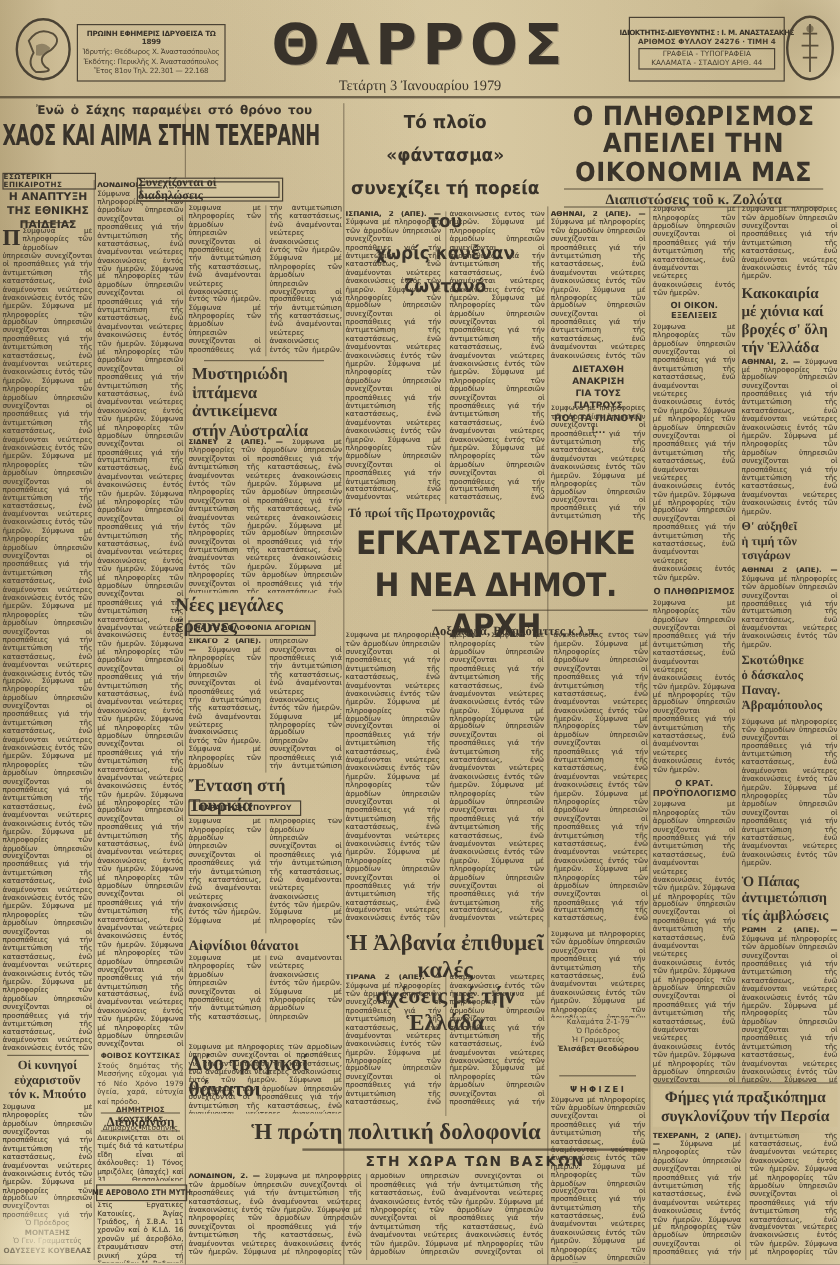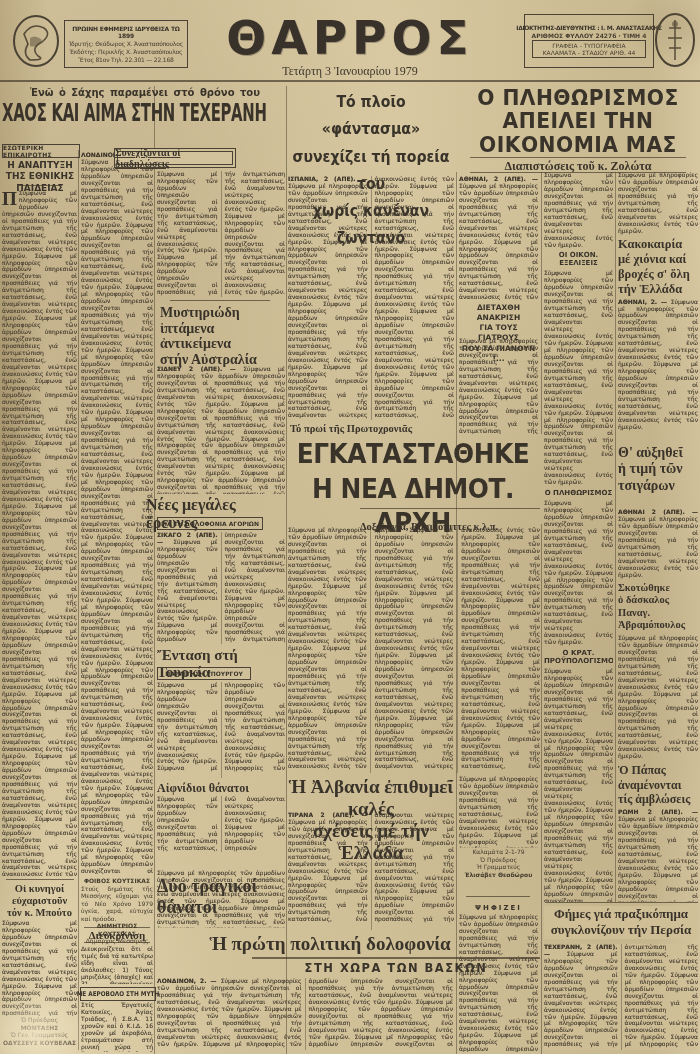--- a/index.html
+++ b/index.html
@@ -219,30 +219,30 @@
 
   </div>
 
   <div class="abs" style="left:618px;top:172px;width:80px;height:730px;overflow:hidden;">
     <div class="body-txt"><span>Σύμφωνα μέ πληροφορίες τῶν ἁρμοδίων ὑπηρεσιῶν συνεχίζονται οἱ προσπάθειες γιά τήν ἀντιμετώπιση τῆς καταστάσεως, ἐνῶ ἀναμένονται νεώτερες ἀνακοινώσεις ἐντός τῶν ἡμερῶν. </span></div>
     <div class="serif b ink pre" style="font-size:12.5px;line-height:1.2;margin:2px 0;">Κακοκαιρία
 μέ χιόνια καί
 βροχές σ' ὅλη
 τήν Ἑλλάδα</div>
     <div class="body-txt"><span class="byline">ΑΘΗΝΑΙ, 2. — </span><span>Σύμφωνα μέ πληροφορίες τῶν ἁρμοδίων ὑπηρεσιῶν συνεχίζονται οἱ προσπάθειες γιά τήν ἀντιμετώπιση τῆς καταστάσεως, ἐνῶ ἀναμένονται νεώτερες ἀνακοινώσεις ἐντός τῶν ἡμερῶν. Σύμφωνα μέ πληροφορίες τῶν ἁρμοδίων ὑπηρεσιῶν συνεχίζονται οἱ προσπάθειες γιά τήν ἀντιμετώπιση τῆς καταστάσεως, ἐνῶ ἀναμένονται νεώτερες ἀνακοινώσεις ἐντός τῶν ἡμερῶν. </span></div>
-    <div class="serif b ink pre" style="font-size:14px;line-height:1.2;margin:14px 0;">Θ' αὐξηθεῖ
+    <div class="serif b ink pre" style="font-size:10px;line-height:1.2;margin:3px 0;">Θ' αὐξηθεῖ
 ἡ τιμή τῶν
 τσιγάρων</div>
     <div class="body-txt"><span class="byline">ΑΘΗΝΑΙ 2 (ΑΠΕ). — </span><span>Σύμφωνα μέ πληροφορίες τῶν ἁρμοδίων ὑπηρεσιῶν συνεχίζονται οἱ προσπάθειες γιά τήν ἀντιμετώπιση τῆς καταστάσεως, ἐνῶ ἀναμένονται νεώτερες ἀνακοινώσεις ἐντός τῶν ἡμερῶν. </span></div>
     <div class="serif b ink pre" style="font-size:10.5px;line-height:1.2;margin:3px 0;">Σκοτώθηκε
 ὁ δάσκαλος
 Παναγ. Ἀβραμόπουλος</div>
     <div class="body-txt"><span>Σύμφωνα μέ πληροφορίες τῶν ἁρμοδίων ὑπηρεσιῶν συνεχίζονται οἱ προσπάθειες γιά τήν ἀντιμετώπιση τῆς καταστάσεως, ἐνῶ ἀναμένονται νεώτερες ἀνακοινώσεις ἐντός τῶν ἡμερῶν. Σύμφωνα μέ πληροφορίες τῶν ἁρμοδίων ὑπηρεσιῶν συνεχίζονται οἱ προσπάθειες γιά τήν ἀντιμετώπιση τῆς καταστάσεως, ἐνῶ ἀναμένονται νεώτερες ἀνακοινώσεις ἐντός τῶν ἡμερῶν. </span></div>
     <div class="serif b ink pre" style="font-size:12px;line-height:1.2;margin:3px 0;">Ὁ Πάπας
-ἀναμένονται
+ἀντιμετώπιση
 τίς ἀμβλώσεις</div>
     <div class="body-txt"><span class="byline">ΡΩΜΗ 2 (ΑΠΕ). — </span><span>Σύμφωνα μέ πληροφορίες τῶν ἁρμοδίων ὑπηρεσιῶν συνεχίζονται οἱ προσπάθειες γιά τήν ἀντιμετώπιση τῆς καταστάσεως, ἐνῶ ἀναμένονται νεώτερες ἀνακοινώσεις ἐντός τῶν ἡμερῶν. Σύμφωνα μέ πληροφορίες τῶν ἁρμοδίων ὑπηρεσιῶν συνεχίζονται οἱ προσπάθειες γιά τήν ἀντιμετώπιση τῆς καταστάσεως, ἐνῶ ἀναμένονται νεώτερες ἀνακοινώσεις ἐντός τῶν ἡμερῶν. Σύμφωνα μέ πληροφορίες τῶν ἁρμοδίων ὑπηρεσιῶν συνεχίζονται οἱ προσπάθειες γιά τήν ἀντιμετώπιση τῆς καταστάσεως, ἐνῶ ἀναμένονται νεώτερες ἀνακοινώσεις ἐντός τῶν ἡμερῶν. </span></div>
 
   </div>
 
   <div class="hrule" style="left:545px;top:902px;width:153px;"></div>
   <div class="abs serif b ink pre ctr" style="left:544px;top:906px;width:154px;font-size:13px;line-height:1.25;background:rgba(208,192,152,.85);">Φήμες γιά πραξικόπημα
 συγκλονίζουν τήν Περσία</div>
   <div class="abs body-txt cols2" style="left:544px;top:944px;width:154px;height:106px;background:rgba(208,192,152,.6);">
     <span class="byline">ΤΕΧΕΡΑΝΗ, 2 (ΑΠΕ). — </span><span>Σύμφωνα μέ πληροφορίες τῶν ἁρμοδίων ὑπηρεσιῶν συνεχίζονται οἱ προσπάθειες γιά τήν ἀντιμετώπιση τῆς καταστάσεως, ἐνῶ ἀναμένονται νεώτερες ἀνακοινώσεις ἐντός τῶν ἡμερῶν. Σύμφωνα μέ πληροφορίες τῶν ἁρμοδίων ὑπηρεσιῶν συνεχίζονται οἱ προσπάθειες γιά τήν ἀντιμετώπιση τῆς καταστάσεως, ἐνῶ ἀναμένονται νεώτερες ἀνακοινώσεις ἐντός τῶν ἡμερῶν. Σύμφωνα μέ πληροφορίες τῶν ἁρμοδίων ὑπηρεσιῶν συνεχίζονται οἱ προσπάθειες γιά τήν ἀντιμετώπιση τῆς καταστάσεως, ἐνῶ ἀναμένονται νεώτερες ἀνακοινώσεις ἐντός τῶν ἡμερῶν. Σύμφωνα μέ πληροφορίες τῶν ἁρμοδίων ὑπηρεσιῶν συνεχίζονται οἱ προσπάθειες γιά τήν ἀντιμετώπιση τῆς καταστάσεως, ἐνῶ ἀναμένονται νεώτερες ἀνακοινώσεις ἐντός τῶν ἡμερῶν. Σύμφωνα μέ πληροφορίες τῶν ἁρμοδίων ὑπηρεσιῶν συνεχίζονται οἱ προσπάθειες γιά τήν ἀντιμετώπιση τῆς καταστάσεως, ἐνῶ ἀναμένονται νεώτερες ἀνακοινώσεις ἐντός τῶν ἡμερῶν. Σύμφωνα μέ πληροφορίες τῶν ἁρμοδίων ὑπηρεσιῶν συνεχίζονται οἱ προσπάθειες γιά τήν ἀντιμετώπιση τῆς καταστάσεως, ἐνῶ ἀναμένονται νεώτερες ἀνακοινώσεις ἐντός τῶν ἡμερῶν. Σύμφωνα μέ πληροφορίες τῶν ἁρμοδίων ὑπηρεσιῶν συνεχίζονται οἱ προσπάθειες γιά τήν ἀντιμετώπιση τῆς καταστάσεως, ἐνῶ ἀναμένονται νεώτερες ἀνακοινώσεις ἐντός τῶν ἡμερῶν. Σύμφωνα μέ πληροφορίες τῶν ἁρμοδίων ὑπηρεσιῶν συνεχίζονται οἱ προσπάθειες γιά τήν ἀντιμετώπιση τῆς καταστάσεως, ἐνῶ ἀναμένονται νεώτερες ἀνακοινώσεις ἐντός τῶν ἡμερῶν. </span>

